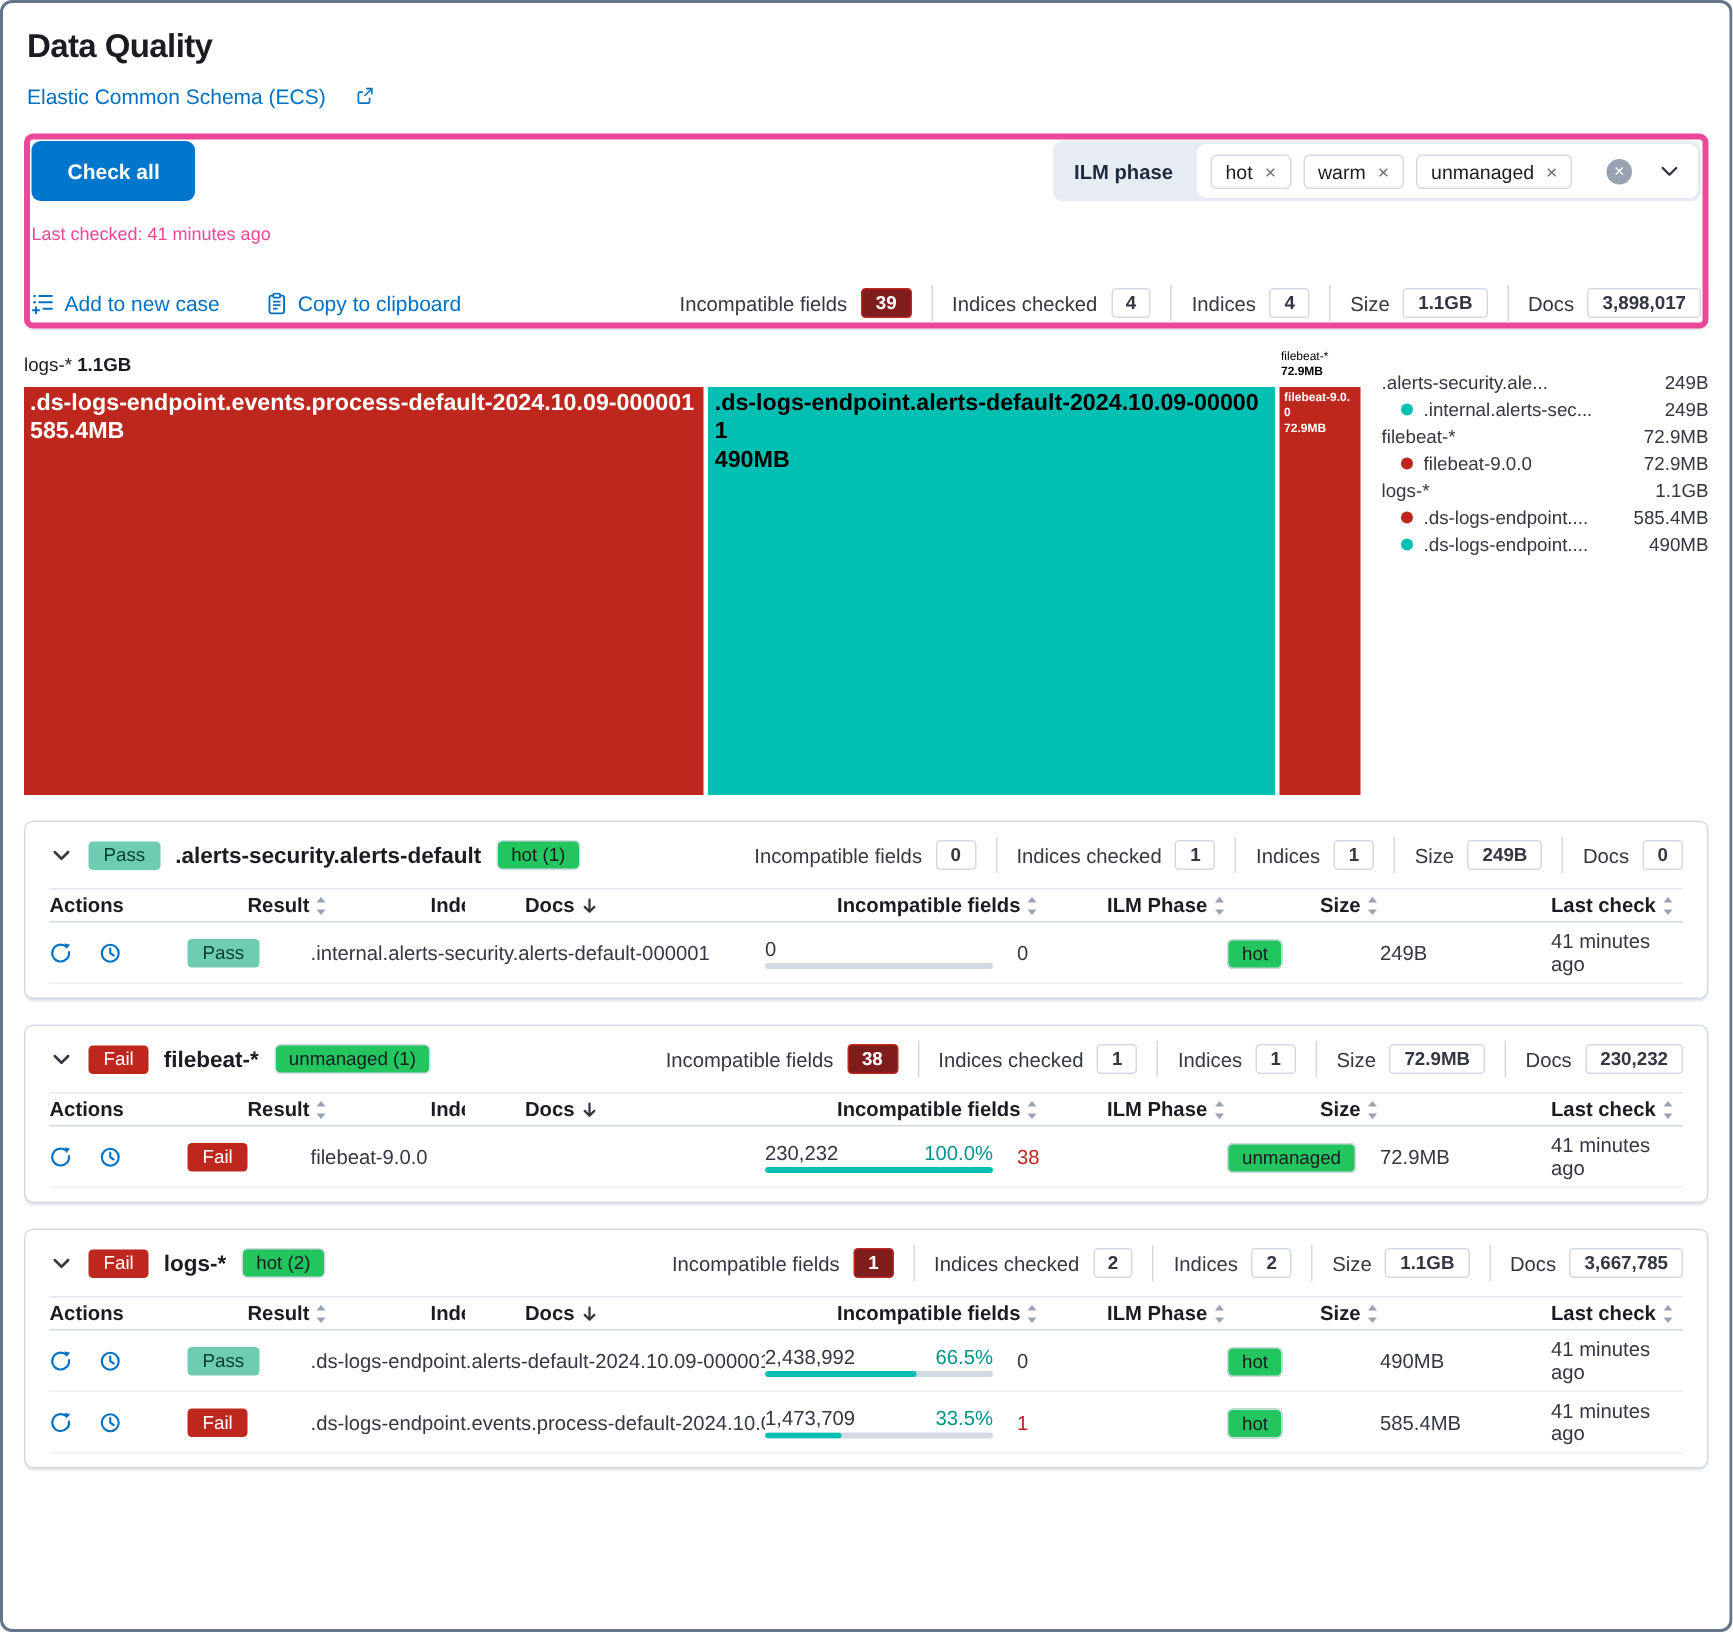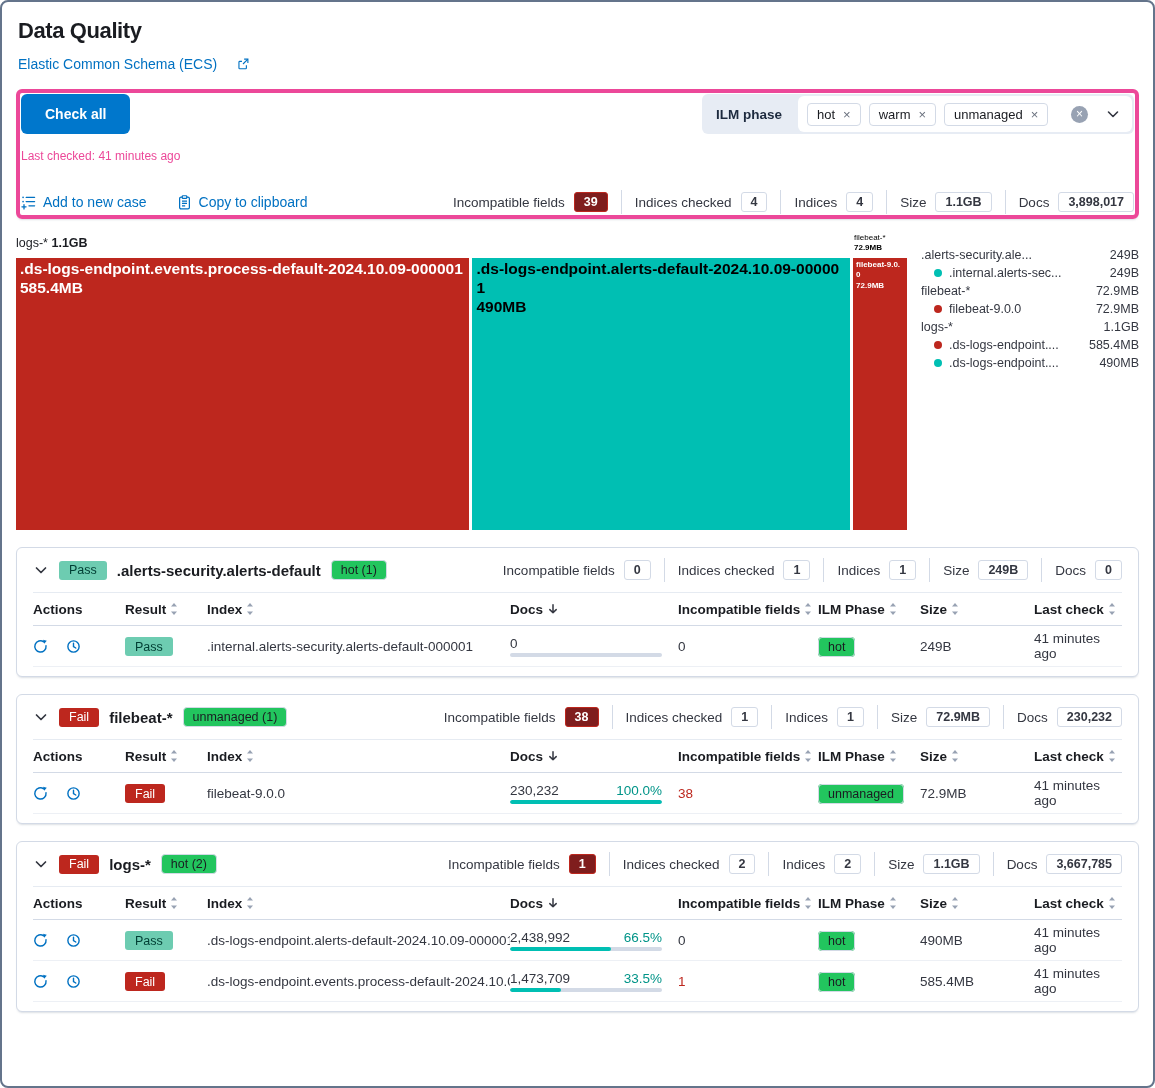--- a/index.html
+++ b/index.html
@@ -57,21 +57,21 @@
   .acc-head { display:flex; align-items:center; gap:10px; padding:10px 16px; cursor:pointer; }
   .acc-caret { flex:none; width:16px; height:16px; color:#343741; display:flex; }
   .rbadge { border-radius:3px; padding:2.5px 10px; font-size:12.5px; font-weight:500; white-space:nowrap; }
   .rbadge.pass { background:#6DCCB1; color:#003E33; }
   .rbadge.fail { background:#BD271E; color:#fff; }
   .acc-name { font-weight:700; font-size:15px; color:#1a1c21; white-space:nowrap; }
   .chip { border:1px solid #D3DAE6; border-radius:4px; padding:2px 9px; font-size:12.5px; color:#1a1c21; background:#22c55e; white-space:nowrap; }
   .acc-head .stats { margin-left:auto; }
 
   .table { padding:0 16px 9px; }
-  .t-head { display:flex; align-items:center; height:34px; border-top:1px solid #E6EBF2; border-bottom:1px solid #D3DAE6; font-weight:700; font-size:13.5px; color:#1a1c21; }
+  .t-head { display:flex; align-items:center; height:23px; border-top:1px solid #E6EBF2; border-bottom:1px solid #D3DAE6; font-weight:700; font-size:13.5px; color:#1a1c21;gap:40px; }
   .t-row { display:flex; align-items:center; min-height:41px; border-bottom:1px solid #EDF0F5; font-size:13.5px; }
   .th { display:flex; align-items:center; gap:4px; cursor:pointer; }
   .c-actions { width:92px; }
   .c-result { width:82px; }
   .c-index { flex:1; padding-right:12px; min-width:0; overflow:hidden; white-space:nowrap; }
   .c-docs { width:152px; margin-right:16px; flex:none; }
   .c-incompat { width:140px; }
   .c-ilm { width:102px; }
   .c-size { width:86px; }
   .c-last { width:116px;padding-left:28px; }

